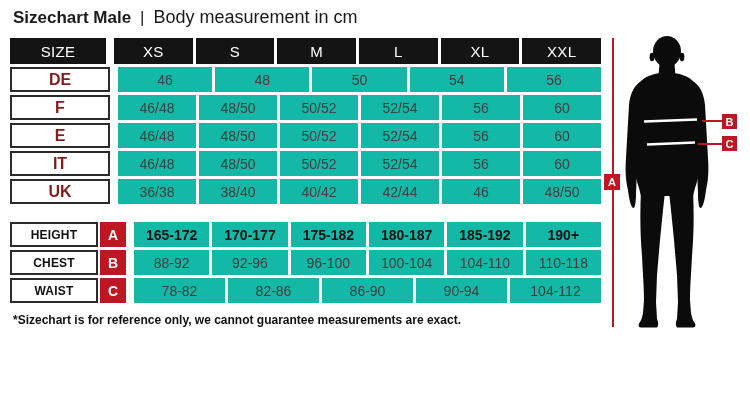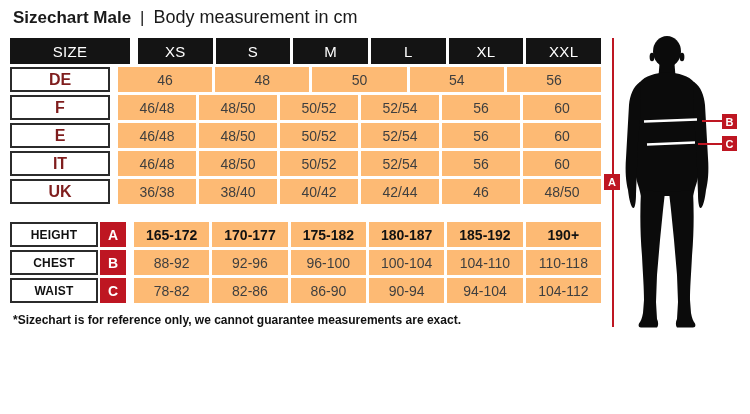--- a/index.html
+++ b/index.html
@@ -9,23 +9,23 @@
   
   .title-bar{position:absolute;left:13px;top:7px;font-size:17px;color:#1a1a1a;white-space:nowrap;}
   .title-main{font-weight:bold;}
   .title-sep{margin:0 9px;font-weight:300;color:#1a1a1a;}
   .title-sub{font-weight:normal;font-size:18px;}
 
   
   .chart-table{position:absolute;left:10px;top:38px;width:591px;}
   .row{display:flex;height:25px;margin-bottom:3px;align-items:stretch;}
   .header-row{height:26px;}
-  .size-head{width:120px;margin-right:8px;display:flex;align-items:center;justify-content:center;}
+  .size-head{width:96px;margin-right:8px;display:flex;align-items:center;justify-content:center;}
   .cells{flex:1;display:flex;gap:3px;}
-  .cell{flex:1;background:#fdba74;display:flex;align-items:center;justify-content:center;
+  .cell{flex:1;background:#14b8a6;display:flex;align-items:center;justify-content:center;
         font-size:14px;color:#3f3f3f;}
   .cell-dark{background:#141414;color:#fff;font-size:15px;letter-spacing:.3px;}
   .cell.bold{font-weight:bold;color:#121212;}
   .label-box{background:#fff;border:2px solid #2b2b2b;display:flex;align-items:center;justify-content:center;box-sizing:border-box;}
   .size-label{width:100px;margin-right:8px;color:#7f1d1d;font-weight:bold;font-size:16px;}
   .label-col-meas{width:116px;margin-right:8px;display:flex;gap:2px;}
   .meas-label{flex:1;color:#111;font-weight:bold;font-size:12px;letter-spacing:.2px;}
   .marker-box{width:26px;background:#be1622;color:#fff;font-weight:bold;font-size:14px;
               display:flex;align-items:center;justify-content:center;}
   .section-gap{height:15px;}
@@ -162,21 +162,20 @@
     <div class="row">
       <div class="label-col-meas">
         <div class="label-box meas-label">WAIST</div>
         <div class="marker-box">C</div>
       </div>
       <div class="cells">
         <div class="cell">78-82</div>
         <div class="cell">82-86</div>
         <div class="cell">86-90</div>
         <div class="cell">90-94</div>
-        <div class="cell">94-104</div>
         <div class="cell">104-112</div>
       </div>
     </div>
 
   </div>
 
   <div class="footnote">*Sizechart is for reference only, we cannot guarantee measurements are exact.</div>
 
   <svg class="silhouette" viewBox="0 0 100 300" xmlns="http://www.w3.org/2000/svg">
     <g fill="#0b0b0b">

